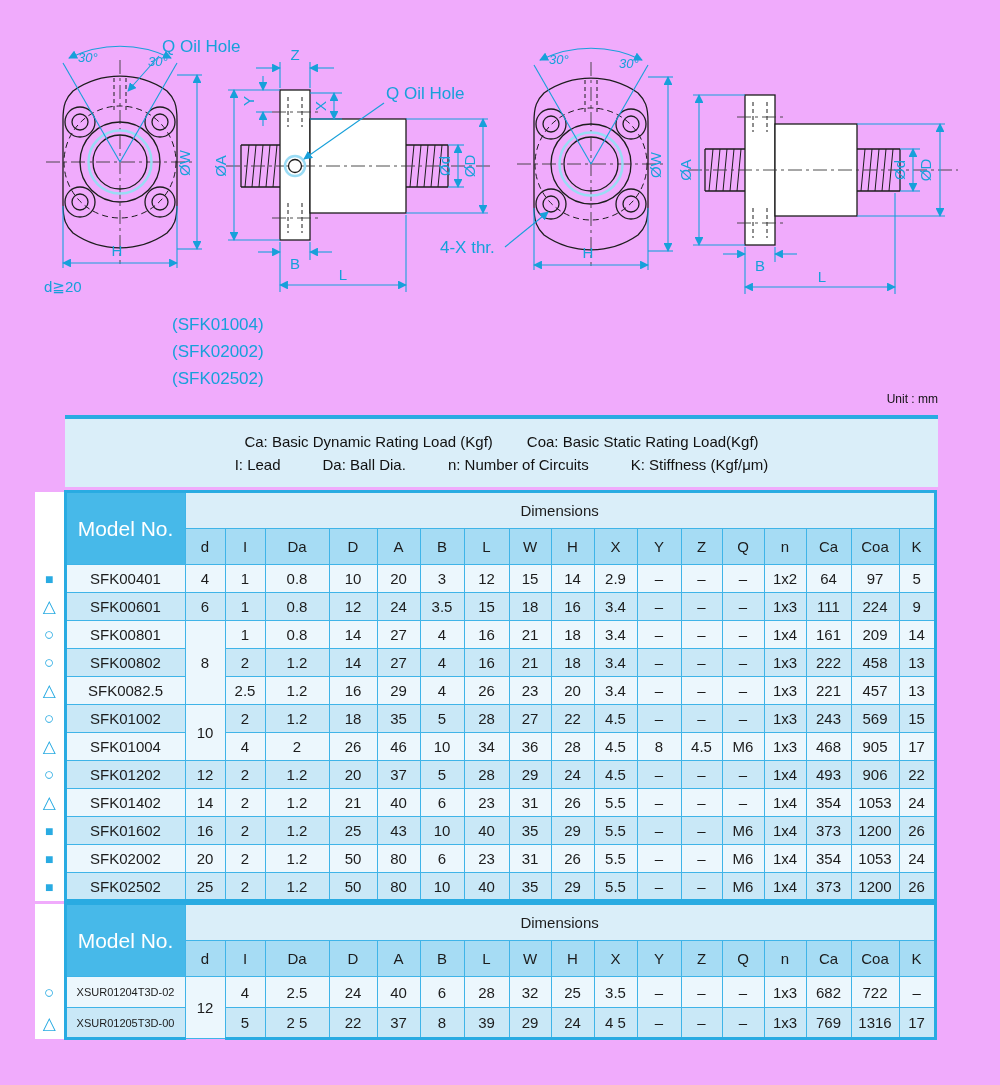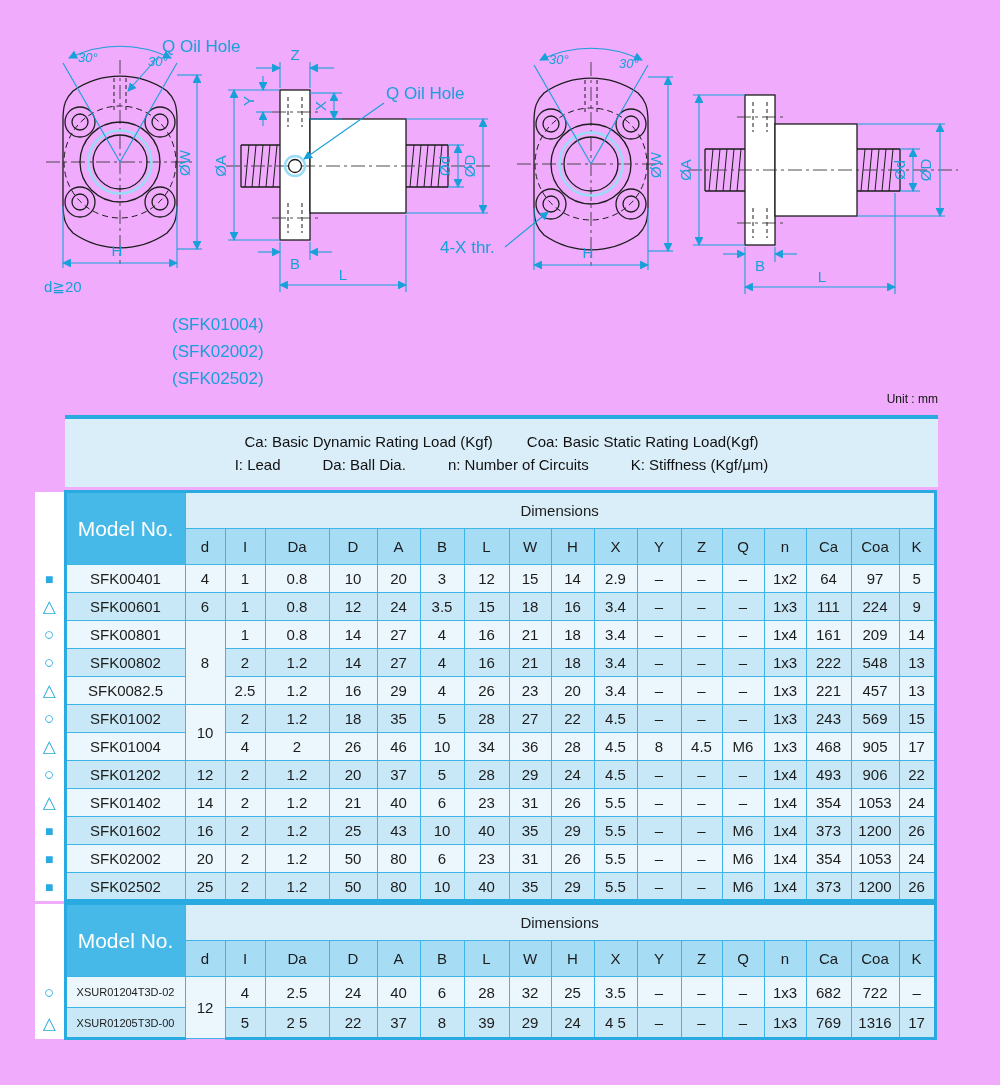--- a/index.html
+++ b/index.html
@@ -372,21 +372,21 @@
             <td class="val">4</td>
             <td class="val">16</td>
             <td class="val">21</td>
             <td class="val">18</td>
             <td class="val">3.4</td>
             <td class="val">–</td>
             <td class="val">–</td>
             <td class="val">–</td>
             <td class="val">1x3</td>
             <td class="val">222</td>
-            <td class="val">548</td>
+            <td class="val">458</td>
             <td class="val">13</td>
           </tr>
           <tr class="rl">
             <td class="mk"><span class="glyph g-triangle">△</span></td>
             <td class="model">SFK0082.5</td>
             <td class="val">2.5</td>
             <td class="val">1.2</td>
             <td class="val">16</td>
             <td class="val">29</td>
             <td class="val">4</td>

